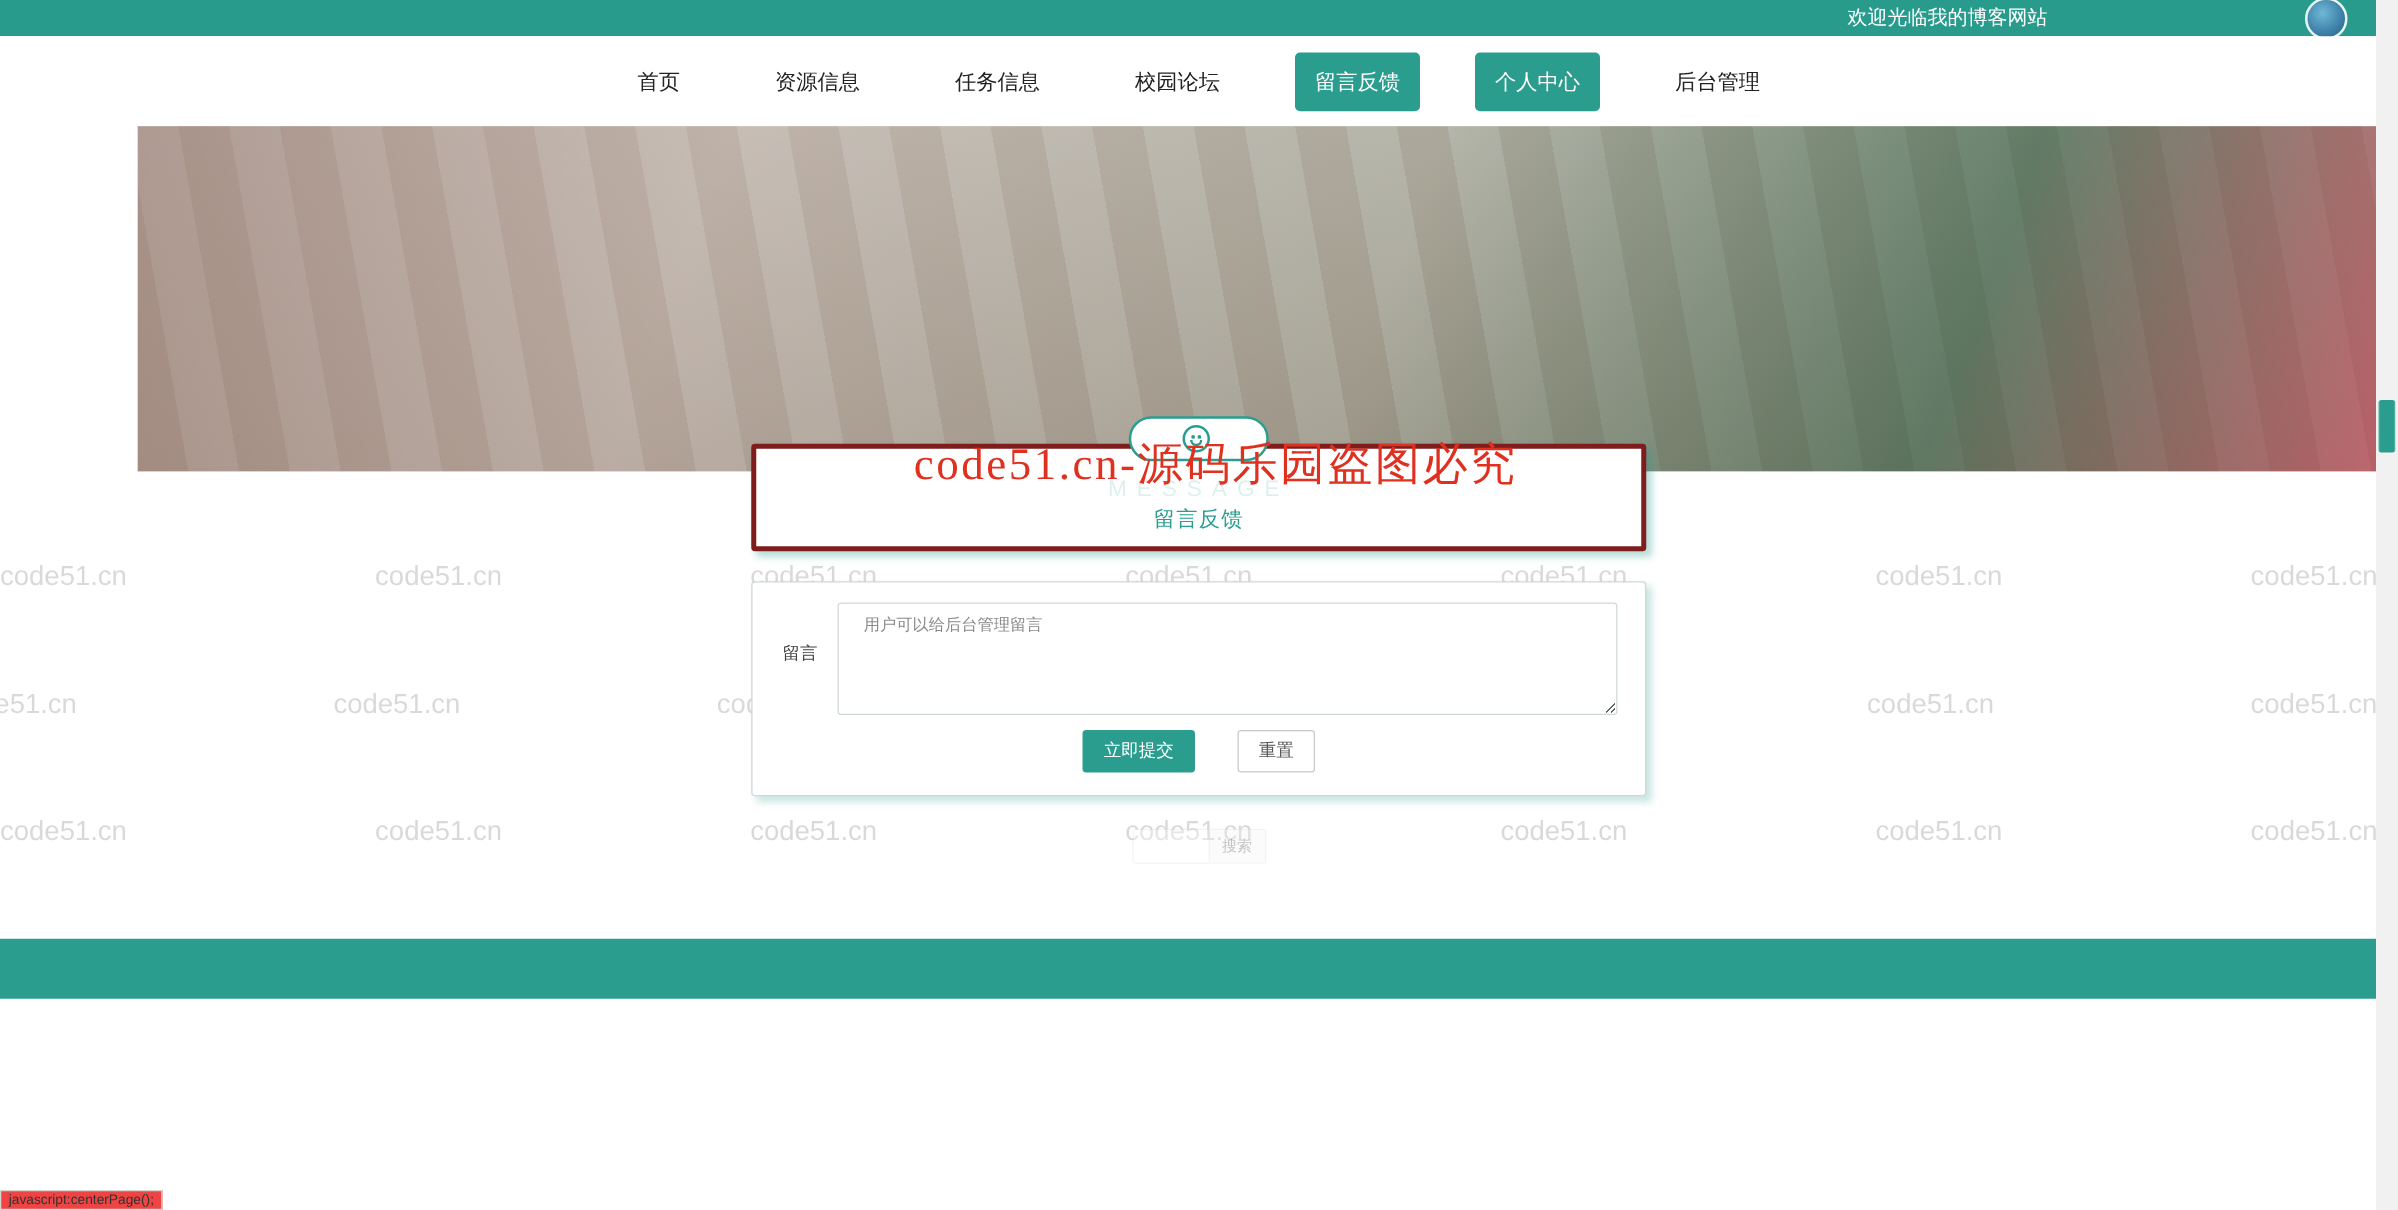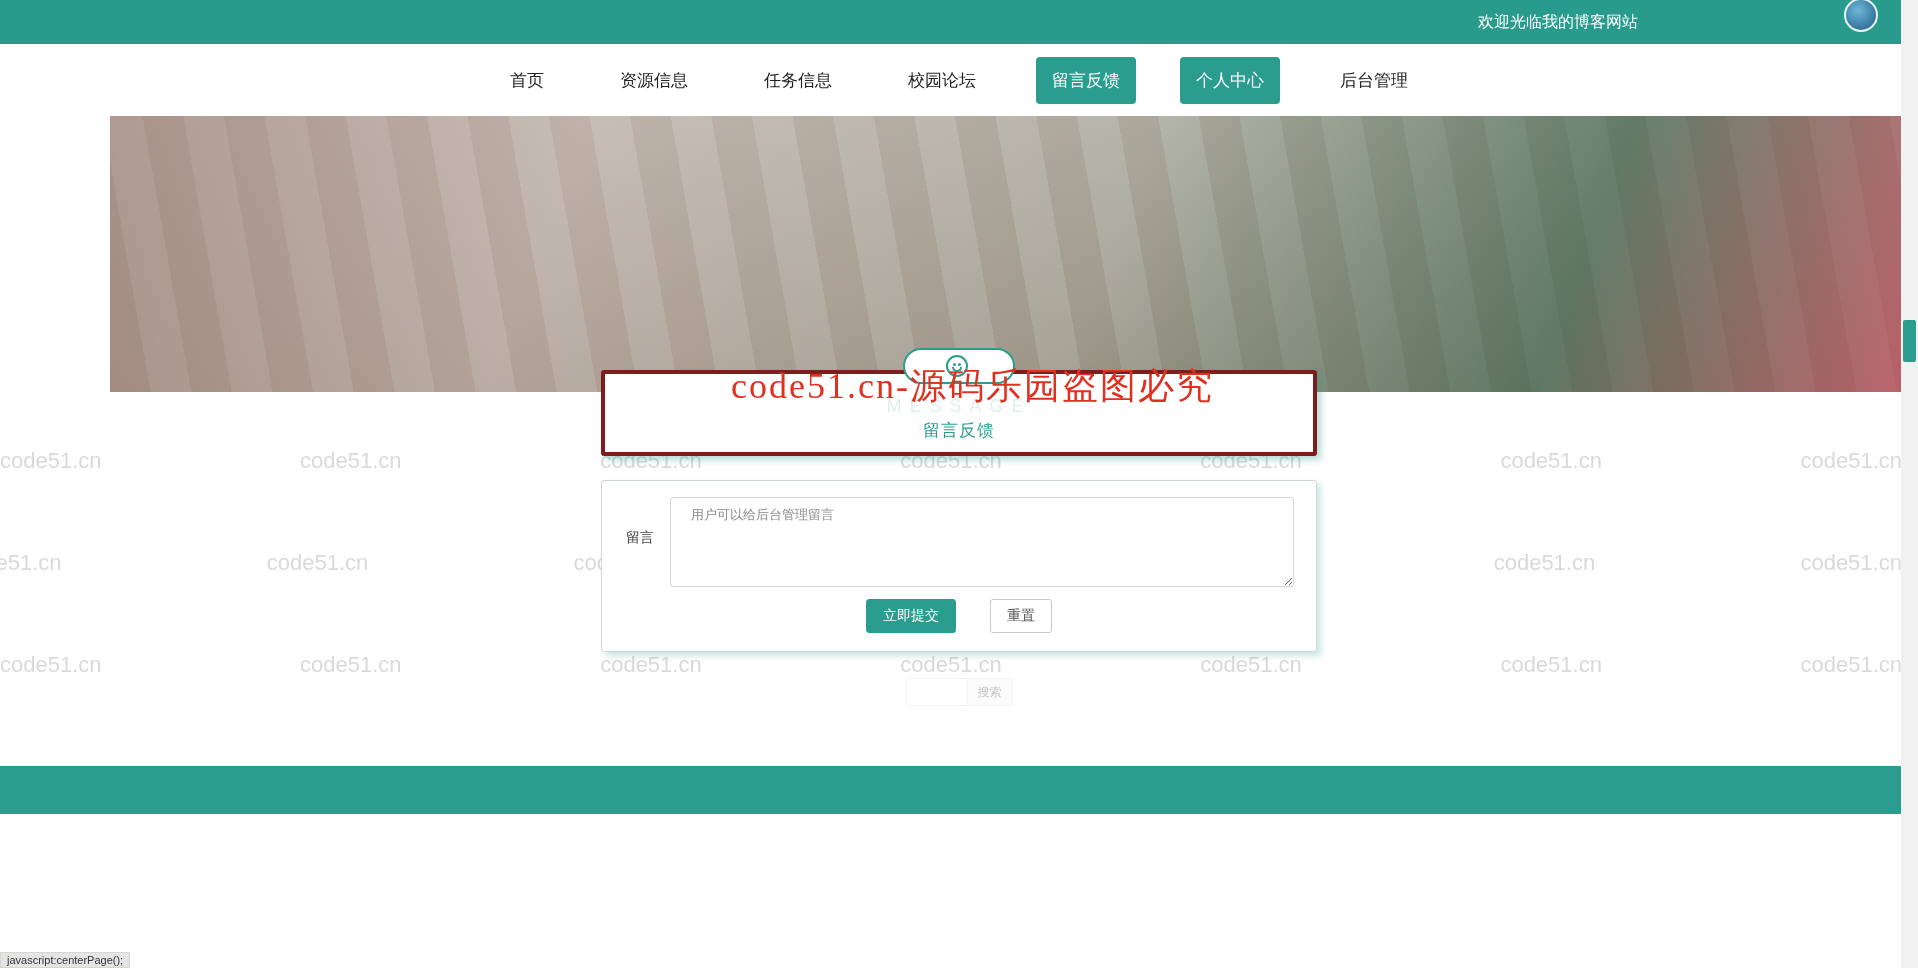--- a/index.html
+++ b/index.html
@@ -4,21 +4,21 @@
 <style>
 * { margin: 0; padding: 0; box-sizing: border-box; }
 body { font-family: "Microsoft YaHei", Arial, sans-serif; background: #fff; overflow-x: hidden; }
 
 
 .watermarks { position: fixed; inset: 0; pointer-events: none; z-index: 1; }
 .wm-row { position: absolute; left: 0; right: 16px; display: flex; justify-content: space-between; padding: 0 -40px; }
 .wm { color: rgba(120,120,120,0.28); font-size: 22px; font-family: Arial, sans-serif; white-space: nowrap; }
 
 
-.top-bar { background: #2a9d8f; background: linear-gradient(#289b8d,#289b8d); height: 44px; color: #fff; display: flex; align-items: center; justify-content: flex-end; padding: 0 60px 0 0; position: relative; z-index: 2; }
+.top-bar { background: #2a9d8f; background: linear-gradient(#289b8d,#289b8d); height: 29px; color: #fff; display: flex; align-items: center; justify-content: flex-end; padding: 0 60px 0 0; position: relative; z-index: 2; }
 .top-bar-text { font-size: 16px; margin-right: 220px; }
 .top-bar-avatar { width: 34px; height: 34px; border-radius: 50%; background: radial-gradient(circle at 40% 35%, #6fb8d6 0%, #3d7fa8 60%, #2a5b7a 100%); border: 2px solid #e8f5f3; position: absolute; right: 40px; top: -2px; }
 
 
 .nav { height: 72px; display: flex; align-items: center; justify-content: center; gap: 44px; background: #fff; position: relative; z-index: 2; }
 .nav-item { font-size: 17px; color: #222; text-decoration: none; padding: 12px 16px; border-radius: 4px; cursor: pointer; }
 .nav-item.active { background: #2a9d8f; color: #fff; }
 .nav-item.hover { background: #2a9d8f; color: #fff; position: relative; }
 
 
@@ -58,21 +58,21 @@
 
 .search-wrap { width: 716px; margin: 26px auto 0; display:flex; justify-content:center; position:relative; z-index:2; }
 .search-box { display:flex; border:1px solid #ddd; border-radius:3px; overflow:hidden; height:28px; opacity:0.35; }
 .search-input { border:none; padding:0 8px; font-size:12px; width:60px; outline:none; }
 .search-btn { background:#f2f2f2; border:none; border-left:1px solid #ddd; padding:0 10px; font-size:12px; color:#555; cursor:pointer; }
 
 
 .footer { margin-top: 60px; height: 48px; background: #2a9d8f; position: relative; z-index: 2; }
 
 
-.status { position: fixed; left: 0; bottom: 0; background: #e5e5e5; border: 1px solid #d6d6ce; font-size: 11px; color: #333; padding: 1px 6px; z-index: 60; font-family: Arial, sans-serif; }
+.status { position: fixed; left: 0; bottom: 0; background: #ef4444; border: 1px solid #d6d6ce; font-size: 11px; color: #333; padding: 1px 6px; z-index: 60; font-family: Arial, sans-serif; }
 
 
 .scroll-track { position: fixed; right: 0; top: 0; bottom: 0; width: 17px; background: #f1f1f1; z-index: 40; }
 .scroll-thumb { position: absolute; left: 2px; right: 2px; top: 320px; height: 42px; background: #2a9d8f; border-radius: 2px; }
 
 .content-root { position: relative; }
 </style>
 </head>
 <body>
 

